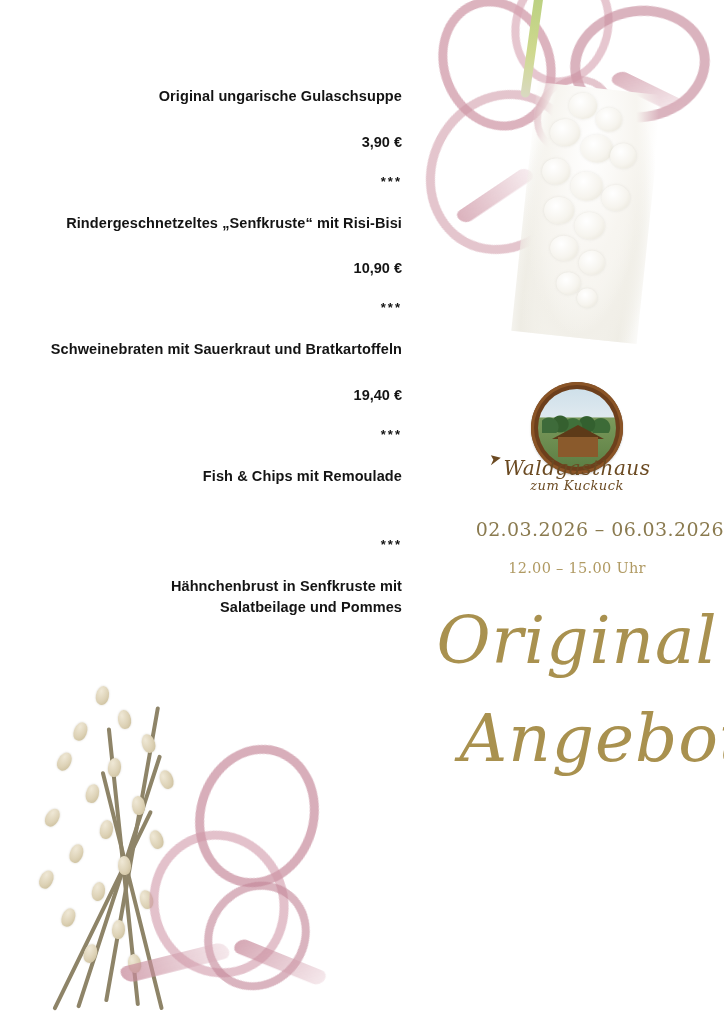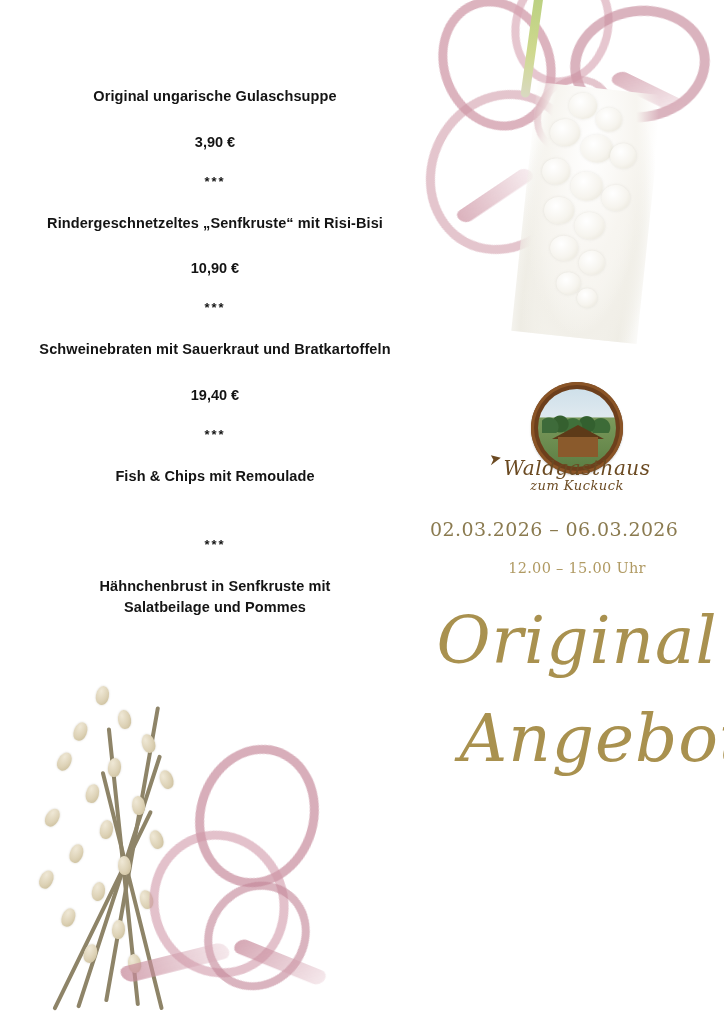--- a/index.html
+++ b/index.html
@@ -18,21 +18,21 @@
 
   
   .menu-col {
     position: absolute;
     left: 0;
     top: 0;
     width: 430px;
     height: 1024px;
     box-sizing: border-box;
     padding: 86px 28px 0 28px;
-    text-align: center;
+    text-align: right;
   }
   .dish {
     font-size: 14.5px;
     font-weight: bold;
     line-height: 1.42;
     letter-spacing: .1px;
     color: #141414;
     margin: 0;
   }
   .price {
@@ -193,21 +193,21 @@
     font-size: 15px;
     color: #6b4a22;
     transform: rotate(-14deg);
   }
 
   
   .dates {
     position: absolute;
     left: 0; top: 518px;
     width: 294px;
-    text-align: left;
+    text-align: right;
     font-family: "DejaVu Serif", serif;
     font-size: 19px;
     color: #8a7a4f;
     letter-spacing: .4px;
   }
   .hours {
     position: absolute;
     left: 0; top: 560px;
     width: 294px;
     text-align: center;

